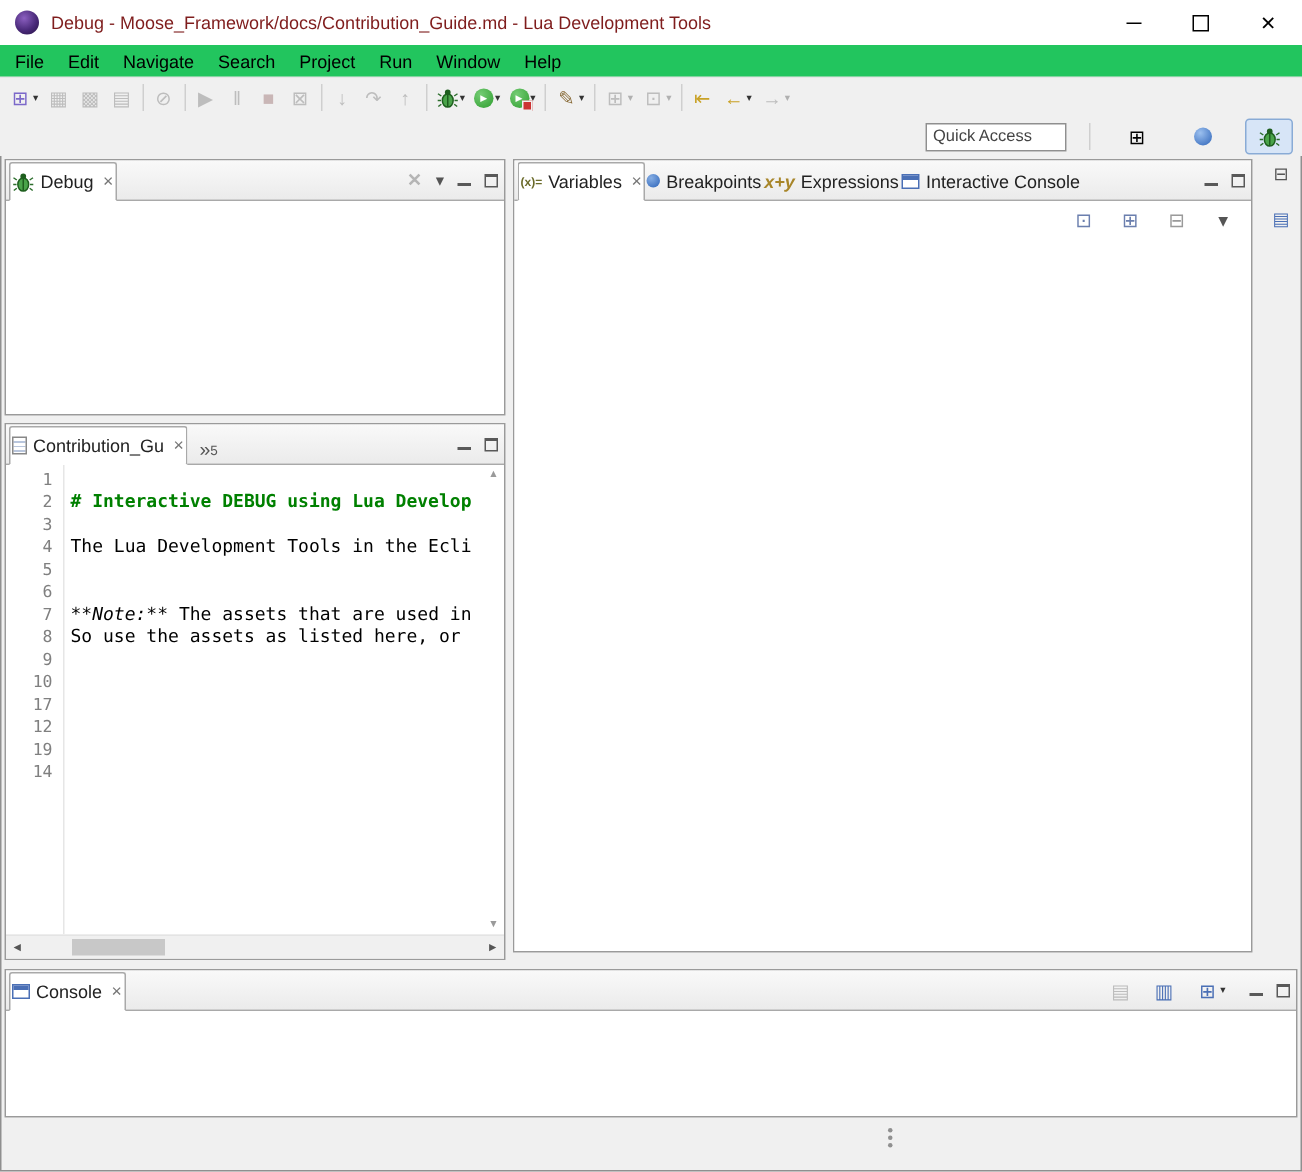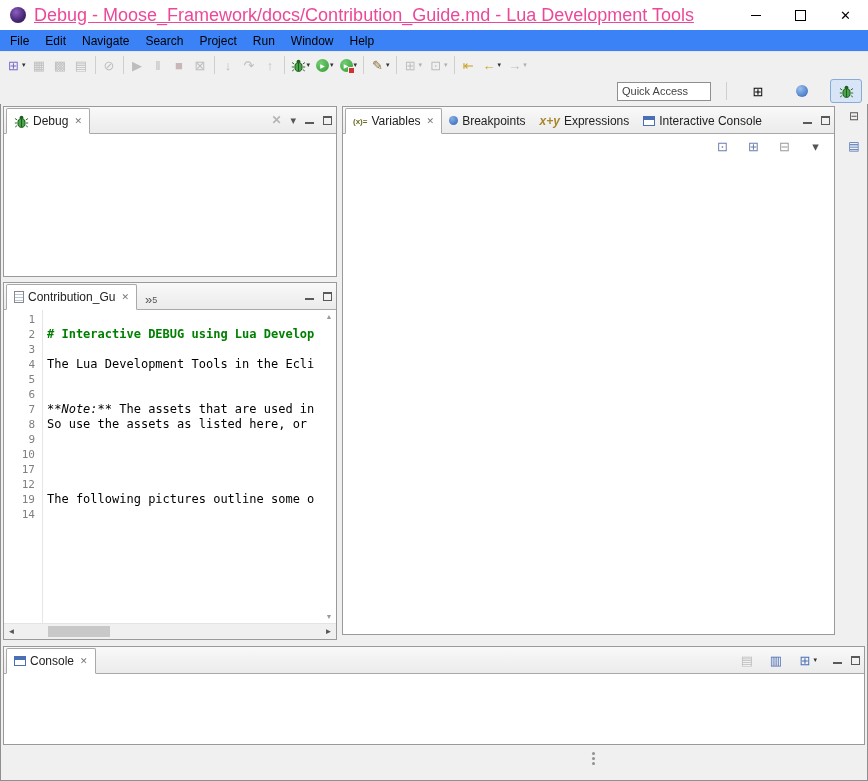--- a/index.html
+++ b/index.html
@@ -5,28 +5,28 @@
   html,body{margin:0;padding:0;}
   body{
     width:868px;height:781px;position:relative;overflow:hidden;
     background:#f0f0f0;font-family:"Liberation Sans",sans-serif;
     box-shadow:inset 0 0 0 1px #8f8f8f;
   }
   
   .titlebar{height:30px;background:#fff;display:flex;align-items:center;}
   .appicon{width:16px;height:16px;border-radius:50%;flex:none;margin:0 8px 0 10px;
     background:radial-gradient(circle at 38% 32%, #8b5fc0 0%, #4a2a7a 55%, #241040 100%);}
-  .title{font-size:18px;color:#ec4899;white-space:nowrap;text-decoration:underline;}
+  .title{font-size:12px;color:#7f1d1d;white-space:nowrap;}
   .wctl{margin-left:auto;display:flex;height:100%;}
   .wbtn{width:45px;height:100%;display:flex;align-items:center;justify-content:center;}
   .w-min{width:10px;height:1px;background:#000;display:block;}
   .w-max{width:9px;height:9px;border:1px solid #000;display:block;}
   .w-close{font-size:13px;color:#000;line-height:1;}
   
-  .menubar{height:21px;background:#3b82f6;display:flex;align-items:center;padding-left:2px;border-bottom:1px solid #e6e6e6;}
+  .menubar{height:21px;background:#22c55e;display:flex;align-items:center;padding-left:2px;border-bottom:1px solid #e6e6e6;}
   .menu-item{font-size:12px;padding:0 8px;color:#000;}
   .toolbar{height:26px;display:flex;align-items:center;padding-left:3px;background:#f0f0f0;}
   .toolbar2{height:26px;display:flex;align-items:center;justify-content:flex-end;gap:12px;padding-right:6px;background:#f0f0f0;}
   .tbn{display:flex;align-items:center;height:22px;padding:0 2px;margin:0 1px;}
   .gly{font-size:13px;line-height:1;display:inline-block;text-align:center;min-width:15px;}
   .dd{font-size:7px;color:#333;margin-left:1px;}
   .tbn.dis .dd{color:#b0b0b0;}
   .tsep{width:1px;height:18px;background:#cfcfcf;margin:0 3px;flex:none;}
   .runicon{width:13px;height:13px;border-radius:50%;color:#fff;font-size:6px;display:flex;align-items:center;justify-content:center;
     background:radial-gradient(circle at 35% 30%, #74cc74, #2f9e2f);}
@@ -39,21 +39,21 @@
   .pbtn.active{background:#d7e5f7;border-color:#89abd6;}
   .ball{width:12px;height:12px;border-radius:50%;background:radial-gradient(circle at 35% 30%, #9cc0ef, #2c63b8);display:block;}
   
   .panel{position:absolute;background:#fff;border:1px solid #9a9a9a;box-sizing:border-box;display:flex;flex-direction:column;}
   #debug-panel{left:3px;top:106px;width:334px;height:171px;}
   #vars-panel{left:342px;top:106px;width:493px;height:529px;}
   #editor-panel{left:3px;top:282px;width:334px;height:358px;}
   #console-panel{left:3px;top:646px;width:862px;height:99px;}
   .tabbar{height:26px;background:linear-gradient(#f9f9f9,#ebebeb);border-bottom:1px solid #a9a9a9;display:flex;align-items:flex-end;padding-left:2px;position:relative;flex:none;}
   .tabs{display:flex;align-items:flex-end;height:100%;}
-  .tab{height:25px;box-sizing:border-box;display:flex;align-items:center;gap:4px;padding:0 7px;font-size:12px;color:#222;white-space:nowrap;}
+  .tab{height:25px;box-sizing:border-box;display:flex;align-items:center;gap:4px;padding:0 1px;font-size:12px;color:#222;white-space:nowrap;}
   .tab.active{height:26px;margin-bottom:-1px;background:#fff;border:1px solid #a9a9a9;border-bottom:1px solid #fff;border-radius:2px 2px 0 0;z-index:2;}
   .tclose{font-size:9px;color:#777;margin-left:2px;}
   .tb-right{position:absolute;right:4px;top:0;height:26px;display:flex;align-items:center;gap:9px;}
   .tbtn{display:flex;align-items:center;justify-content:center;font-size:11px;color:#555;}
   .tbtn.dis{color:#b5b5b5;font-weight:bold;font-size:12px;}
   .ico-min{width:9px;height:2px;background:#595959;display:block;margin-top:5px;}
   .ico-max{width:9px;height:9px;border:1px solid #595959;border-top-width:2px;display:block;box-sizing:border-box;}
   .panel-content{flex:1;background:#fff;position:relative;overflow:hidden;}
   .vtoolbar{height:24px;display:flex;align-items:center;justify-content:flex-end;gap:10px;padding-right:8px;background:#fff;flex:none;}
   
@@ -367,21 +367,21 @@
           <div class="ed-line"><span class="ln">3</span><span class="lt"></span></div>
           <div class="ed-line"><span class="ln">4</span><span class="lt"><span class="p">The Lua Development Tools in the Ecli</span></span></div>
           <div class="ed-line"><span class="ln">5</span></div>
           <div class="ed-line"><span class="ln">6</span><span class="lt"></span></div>
           <div class="ed-line"><span class="ln">7</span><span class="lt"><span class="i">**Note:**</span><span class="p"> The assets that are used in</span></span></div>
           <div class="ed-line"><span class="ln">8</span><span class="lt"><span class="p">So use the assets as listed here, or </span></span></div>
           <div class="ed-line"><span class="ln">9</span><span class="lt"></span></div>
           <div class="ed-line"><span class="ln">10</span><span class="lt"></span></div>
           <div class="ed-line"><span class="ln">17</span></div>
           <div class="ed-line"><span class="ln">12</span><span class="lt"></span></div>
-          <div class="ed-line"><span class="ln">19</span><span class="lt"><span class="p">The following pictures outline some o</span></span></div>
+          <div class="ed-line"><span class="ln">19</span></div>
           <div class="ed-line"><span class="ln">14</span><span class="lt"></span></div>
         </div>
       <div class="vlane">
         <span>▲</span>
         <span>▼</span>
       </div>
     </div>
     <div class="hscroll">
       <span class="hs-arrow hs-left">◄</span>
       <span class="hs-thumb"></span>

